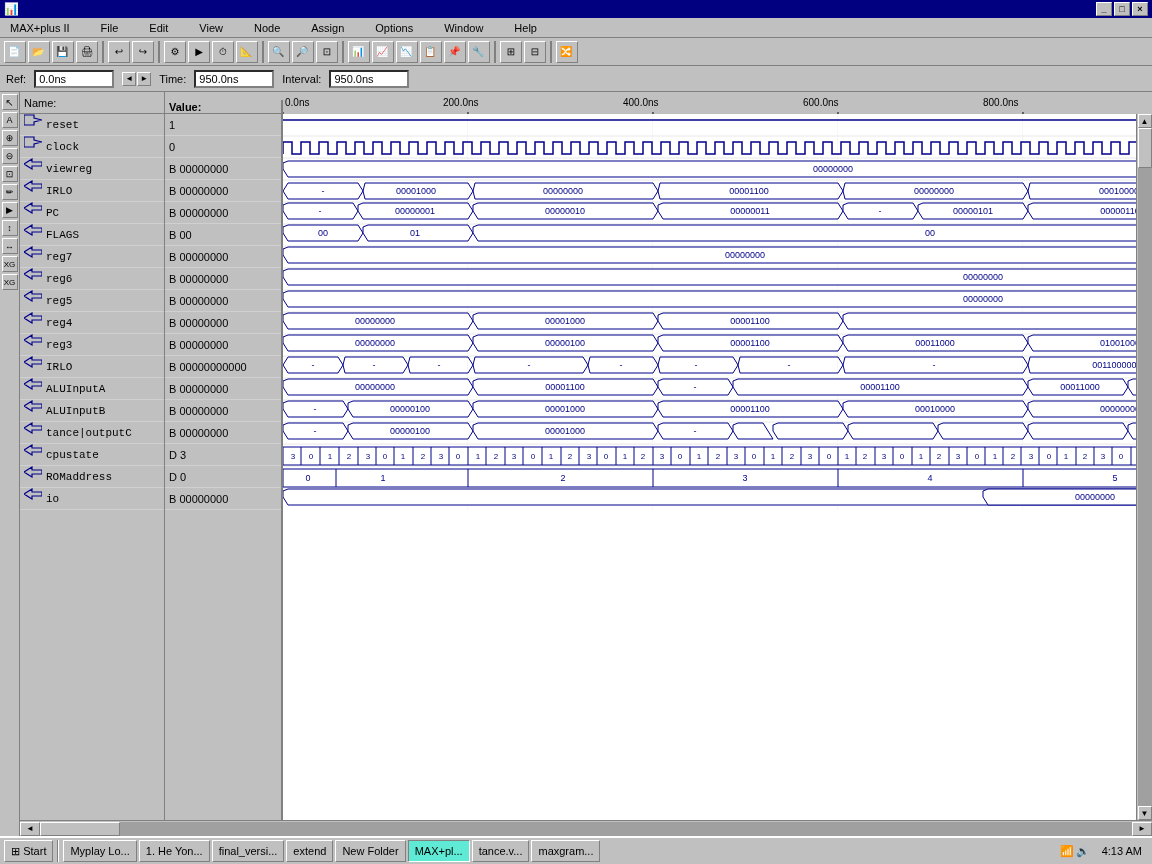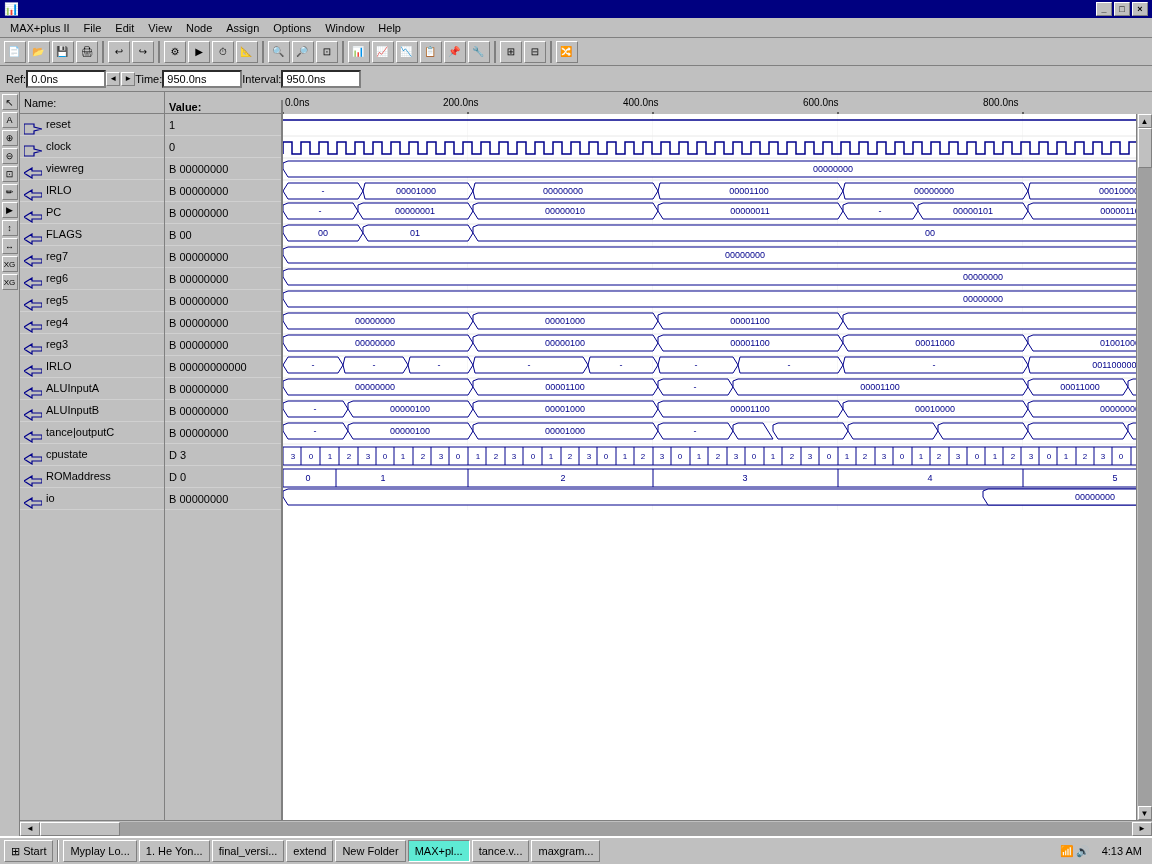--- a/index.html
+++ b/index.html
@@ -26,21 +26,21 @@
     }
     
     
     #menu-bar {
       background: #c0c0c0;
       height: 20px;
       display: flex;
       align-items: center;
       border-bottom: 1px solid #808080;
       padding: 0 4px;
-      gap: 2px;
+      gap: 19px;
     }
     .menu-item {
       padding: 2px 6px;
       font-size: 11px;
       cursor: pointer;
     }
     
     
     #toolbar {
       background: #c0c0c0;
@@ -59,20 +59,21 @@
     }
     .toolbar-separator { width: 2px; height: 22px; background: #808080; margin: 0 2px; }
     
     
     #ref-bar {
       background: #c0c0c0;
       height: 26px;
       display: flex;
       align-items: center;
       padding: 0 6px;
+      gap: 8px;
       border-bottom: 1px solid #808080;
       font-size: 11px;
     }
     .ref-input {
       border: 2px inset #808080;
       background: white;
       height: 18px;
       padding: 1px 3px;
       font-size: 11px;
     }
@@ -191,22 +192,23 @@
       border-right: 2px solid #808080;
     }
     
     .sig-name-cell {
       height: 22px;
       line-height: 22px;
       padding-left: 4px;
       border-bottom: 1px solid #d0d0d0;
       font-size: 11px;
       display: flex;
-      align-items: flex-end;
+      align-items: flex-start;
       gap: 4px;
+      font-family: Liberation Mono, monospace;
     }
     
     .sig-val-cell {
       height: 22px;
       line-height: 22px;
       padding-left: 4px;
       border-bottom: 1px solid #d0d0d0;
       font-size: 11px;
       display: flex;
       align-items: center;

